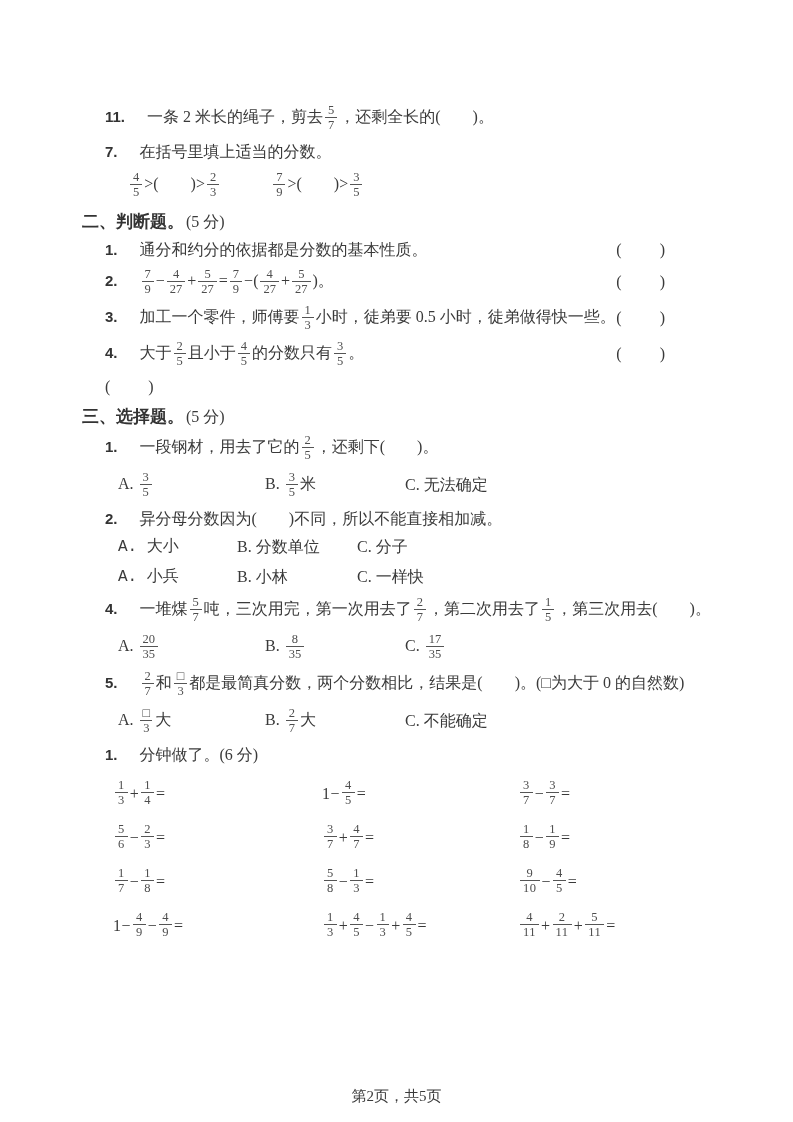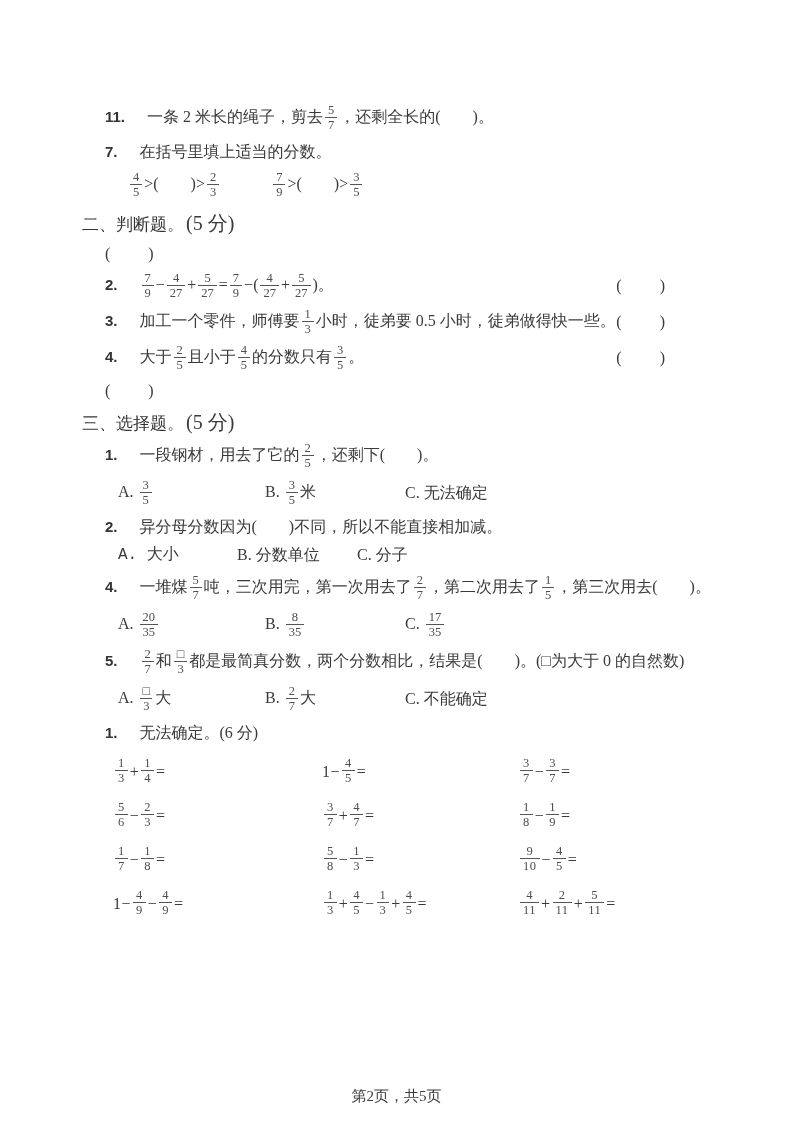--- a/index.html
+++ b/index.html
@@ -5,22 +5,22 @@
   html,body{margin:0;padding:0;}
   body{
     width:793px;height:1122px;background:#ffffff;
     font-family:"Liberation Serif","DejaVu Serif",serif;
     color:#3a3a3a;font-size:16px;
   }
   .page{position:relative;width:793px;height:1122px;box-sizing:border-box;
         padding:104px 78px 0 82px;overflow:hidden;}
   
   .sec-head{margin:0 0 6px 0;font-size:17px;font-weight:normal;}
-  .sec-head .head-bold{font-family:"Liberation Sans","DejaVu Sans",sans-serif;font-weight:normal;color:#333;}
-  .sec-head .score{margin-left:2px;font-size:20px;color:#3a3a3a;}
+  .sec-head .head-bold{font-family:"Liberation Sans","DejaVu Sans",sans-serif;font-weight:bold;color:#333;}
+  .sec-head .score{margin-left:2px;font-size:16px;color:#3a3a3a;}
   
   .q{margin:0 0 6px 23px;line-height:22px;}
   .q.tall{margin-bottom:8px;}
   .qnum{font-family:"Liberation Sans","DejaVu Sans",sans-serif;font-weight:bold;margin-right:22px;color:#333;font-size:15px;}
   
   .frac{display:inline-flex;flex-direction:column;align-items:center;
         vertical-align:middle;font-size:12.5px;line-height:1.12;
         margin:0 2px;color:#4d4d4d;position:relative;top:-1px;}
   .frac .num{padding:0 3px;}
   .frac .den{border-top:1px solid #555;padding:0 3px;}
@@ -60,20 +60,21 @@
       <span class="expr"><span class="frac"><span class="num">4</span><span class="den">5</span></span>&gt;(　　)&gt;<span class="frac"><span class="num">2</span><span class="den">3</span></span></span>
       <span class="expr"><span class="frac"><span class="num">7</span><span class="den">9</span></span>&gt;(　　)&gt;<span class="frac"><span class="num">3</span><span class="den">5</span></span></span>
     </div>
   </section>
 
   <section>
     <h3 class="sec-head">
       <span class="head-bold">二、判断题。</span><span class="score">(5 分)</span>
     </h3>
     <div class="jrow">
+      <span><span class="qnum">1.</span><span class="expr">通分和约分的依据都是分数的基本性质。</span></span>
       <span class="bracket">(　　)</span>
     </div>
     <div class="jrow">
       <span><span class="qnum">2.</span><span class="expr"><span class="frac"><span class="num">7</span><span class="den">9</span></span>−<span class="frac"><span class="num">4</span><span class="den">27</span></span>+<span class="frac"><span class="num">5</span><span class="den">27</span></span>=<span class="frac"><span class="num">7</span><span class="den">9</span></span>−(<span class="frac"><span class="num">4</span><span class="den">27</span></span>+<span class="frac"><span class="num">5</span><span class="den">27</span></span>)。</span></span>
       <span class="bracket">(　　)</span>
     </div>
     <div class="jrow">
       <span><span class="qnum">3.</span><span class="expr">加工一个零件，师傅要<span class="frac"><span class="num">1</span><span class="den">3</span></span>小时，徒弟要 0.5 小时，徒弟做得快一些。</span></span>
       <span class="bracket">(　　)</span>
     </div>
@@ -102,20 +103,25 @@
 
     <div class="q">
       <span class="qnum">2.</span><span class="expr">异分母分数因为(　　)不同，所以不能直接相加减。</span>
     </div>
     <div class="opts narrow">
       <span class="opt expr">A. 大小</span>
       <span class="opt expr">B. 分数单位</span>
       <span class="opt expr">C. 分子</span>
     </div>
 
+    <div class="opts narrow">
+      <span class="opt expr">A. 小兵</span>
+      <span class="opt expr">B. 小林</span>
+      <span class="opt expr">C. 一样快</span>
+    </div>
 
     <div class="q tall">
       <span class="qnum">4.</span><span class="expr">一堆煤<span class="frac"><span class="num">5</span><span class="den">7</span></span>吨，三次用完，第一次用去了<span class="frac"><span class="num">2</span><span class="den">7</span></span>，第二次用去了<span class="frac"><span class="num">1</span><span class="den">5</span></span>，第三次用去(　　)。</span>
     </div>
     <div class="opts">
       <span class="opt expr">A. <span class="frac"><span class="num">20</span><span class="den">35</span></span></span>
       <span class="opt expr">B. <span class="frac"><span class="num">8</span><span class="den">35</span></span></span>
       <span class="opt expr">C. <span class="frac"><span class="num">17</span><span class="den">35</span></span></span>
     </div>
 
@@ -124,21 +130,21 @@
     </div>
     <div class="opts">
       <span class="opt expr">A. <span class="frac"><span class="num">□</span><span class="den">3</span></span>大</span>
       <span class="opt expr">B. <span class="frac"><span class="num">2</span><span class="den">7</span></span>大</span>
       <span class="opt expr">C. 不能确定</span>
     </div>
   </section>
 
   <section>
     <div class="q">
-      <span class="qnum">1.</span><span>无法确定。</span><span>(6 分)</span>
+      <span class="qnum">1.</span><span>分钟做了。</span><span>(6 分)</span>
     </div>
     <div class="calc-grid">
       <span class="calc-cell expr"><span class="frac"><span class="num">1</span><span class="den">3</span></span>+<span class="frac"><span class="num">1</span><span class="den">4</span></span>=</span>
       <span class="calc-cell expr">1−<span class="frac"><span class="num">4</span><span class="den">5</span></span>=</span>
       <span class="calc-cell expr"><span class="frac"><span class="num">3</span><span class="den">7</span></span>−<span class="frac"><span class="num">3</span><span class="den">7</span></span>=</span>
       <span class="calc-cell expr"><span class="frac"><span class="num">5</span><span class="den">6</span></span>−<span class="frac"><span class="num">2</span><span class="den">3</span></span>=</span>
       <span class="calc-cell expr"><span class="frac"><span class="num">3</span><span class="den">7</span></span>+<span class="frac"><span class="num">4</span><span class="den">7</span></span>=</span>
       <span class="calc-cell expr"><span class="frac"><span class="num">1</span><span class="den">8</span></span>−<span class="frac"><span class="num">1</span><span class="den">9</span></span>=</span>
       <span class="calc-cell expr"><span class="frac"><span class="num">1</span><span class="den">7</span></span>−<span class="frac"><span class="num">1</span><span class="den">8</span></span>=</span>
       <span class="calc-cell expr"><span class="frac"><span class="num">5</span><span class="den">8</span></span>−<span class="frac"><span class="num">1</span><span class="den">3</span></span>=</span>

